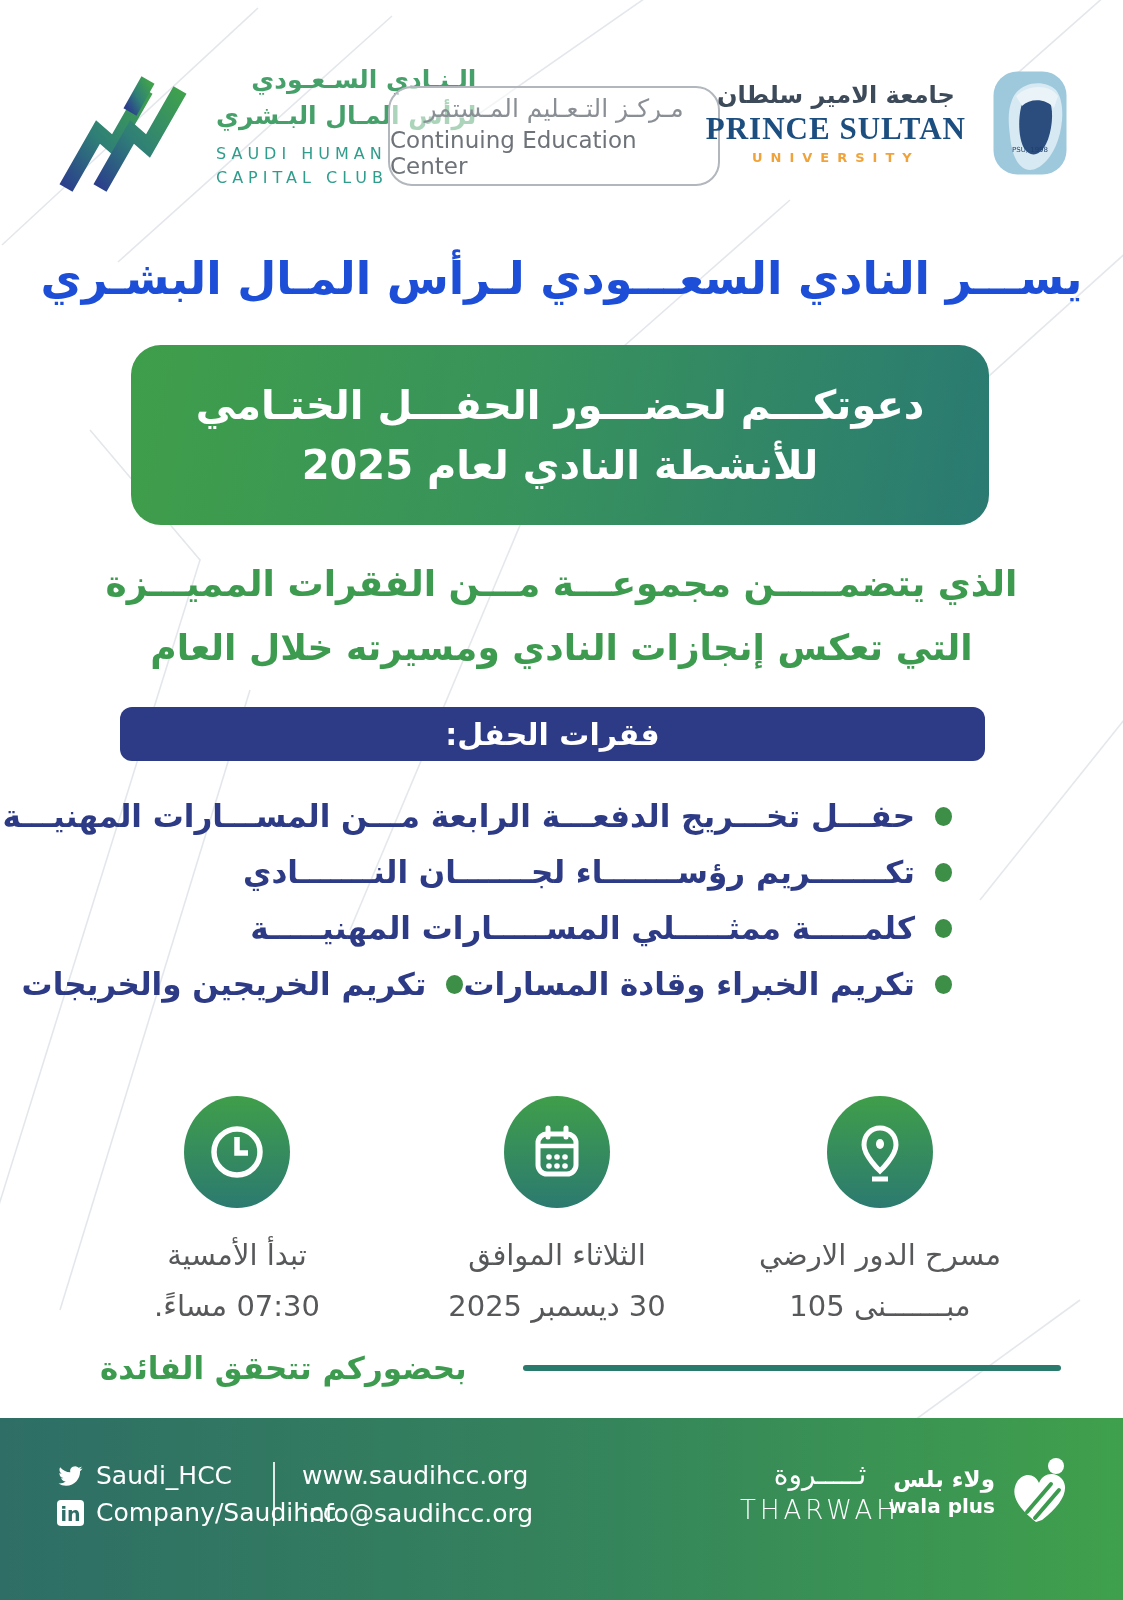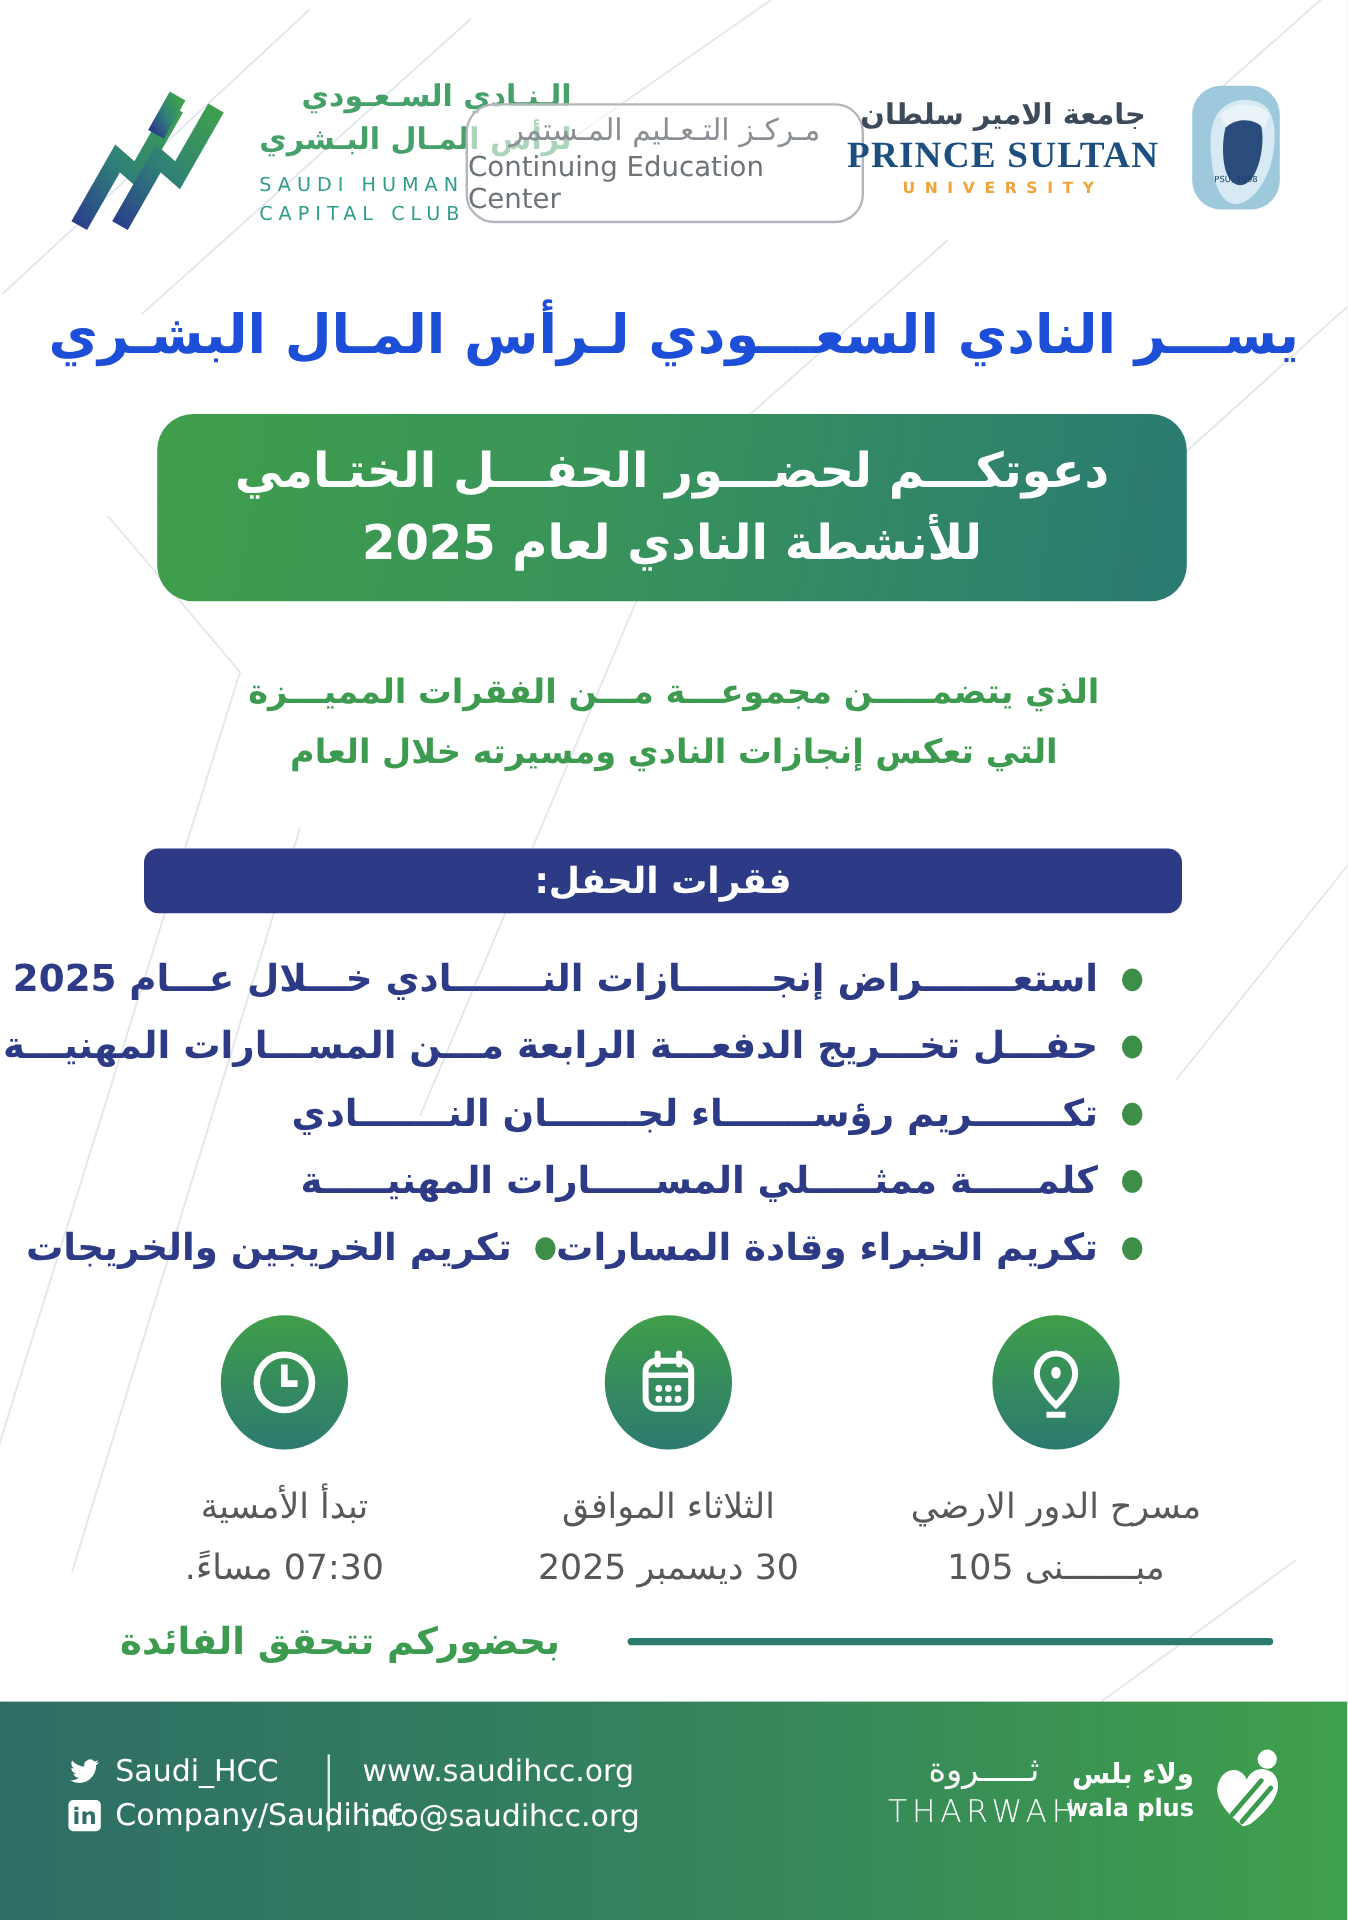--- a/index.html
+++ b/index.html
@@ -30,28 +30,28 @@
   .psu-ar { direction:rtl; color:#3d4a59; font-size:24px; font-weight:bold; }
   .psu-name { font-family:"Liberation Serif", serif; color:#1c4f80; font-size:31px; font-weight:bold; letter-spacing:1px; margin-top:2px; }
   .psu-sub { color:#f0a33a; font-size:13px; font-weight:bold; letter-spacing:8px; margin-top:3px; }
 
   
   .intro-title {
     position:absolute; top:252px; left:0; width:100%;
     direction:rtl; text-align:center; color:#1d4ed8; font-size:45px; font-weight:bold;
   }
   .invite-banner {
-    position:absolute; left:131px; top:345px; width:858px; height:156px;
+    position:absolute; left:131px; top:345px; width:858px; height:180px;
     border-radius:30px; background:linear-gradient(100deg, #3f9e4a 0%, #38935b 45%, #2a7a72 100%);
     display:flex; flex-direction:column; align-items:center; justify-content:center; gap:14px;
   }
   .invite-line { direction:rtl; color:#ffffff; font-size:40px; font-weight:bold; }
 
   .desc-block { position:absolute; top:552px; left:0; width:100%; text-align:center; }
-  .desc-line { direction:rtl; color:#3d9b4f; font-size:28px; font-weight:bold; line-height:1.78; }
+  .desc-line { direction:rtl; color:#3d9b4f; font-size:36px; font-weight:bold; line-height:1.78; }
 
   .agenda-banner {
     position:absolute; left:120px; top:707px; width:865px; height:54px;
     background:#2d3a85; border-radius:12px;
     display:flex; align-items:center; justify-content:center;
   }
   .agenda-banner span { direction:rtl; color:#ffffff; font-size:30px; font-weight:bold; }
 
   
   .agenda-list { position:absolute; left:150px; top:788px; width:802px; direction:rtl; }
@@ -177,24 +177,20 @@
     <div class="desc-line">التي تعكس إنجازات النادي ومسيرته خلال العام</div>
   </div>
 
   <div class="agenda-banner">
     <span>فقرات الحفل:</span>
   </div>
 
   <div class="agenda-list">
     <div class="agenda-item">
       <span class="bullet"></span>
-      <span class="agenda-label">استعـــــــراض إنجـــــــازات النـــــــادي خـــلال عـــام 2025</span>
-    </div>
-    <div class="agenda-item">
-      <span class="bullet"></span>
       <span class="agenda-label">حفـــل تخـــريج الدفعـــة الرابعة مـــن المســـارات المهنيـــة</span>
     </div>
     <div class="agenda-item">
       <span class="bullet"></span>
       <span class="agenda-label">تكـــــــريم رؤســـــــاء لجـــــــان النـــــــادي</span>
     </div>
     <div class="agenda-item">
       <span class="bullet"></span>
       <span class="agenda-label">كلمـــــة ممثـــــلي المســـــارات المهنيـــــة</span>
     </div>

